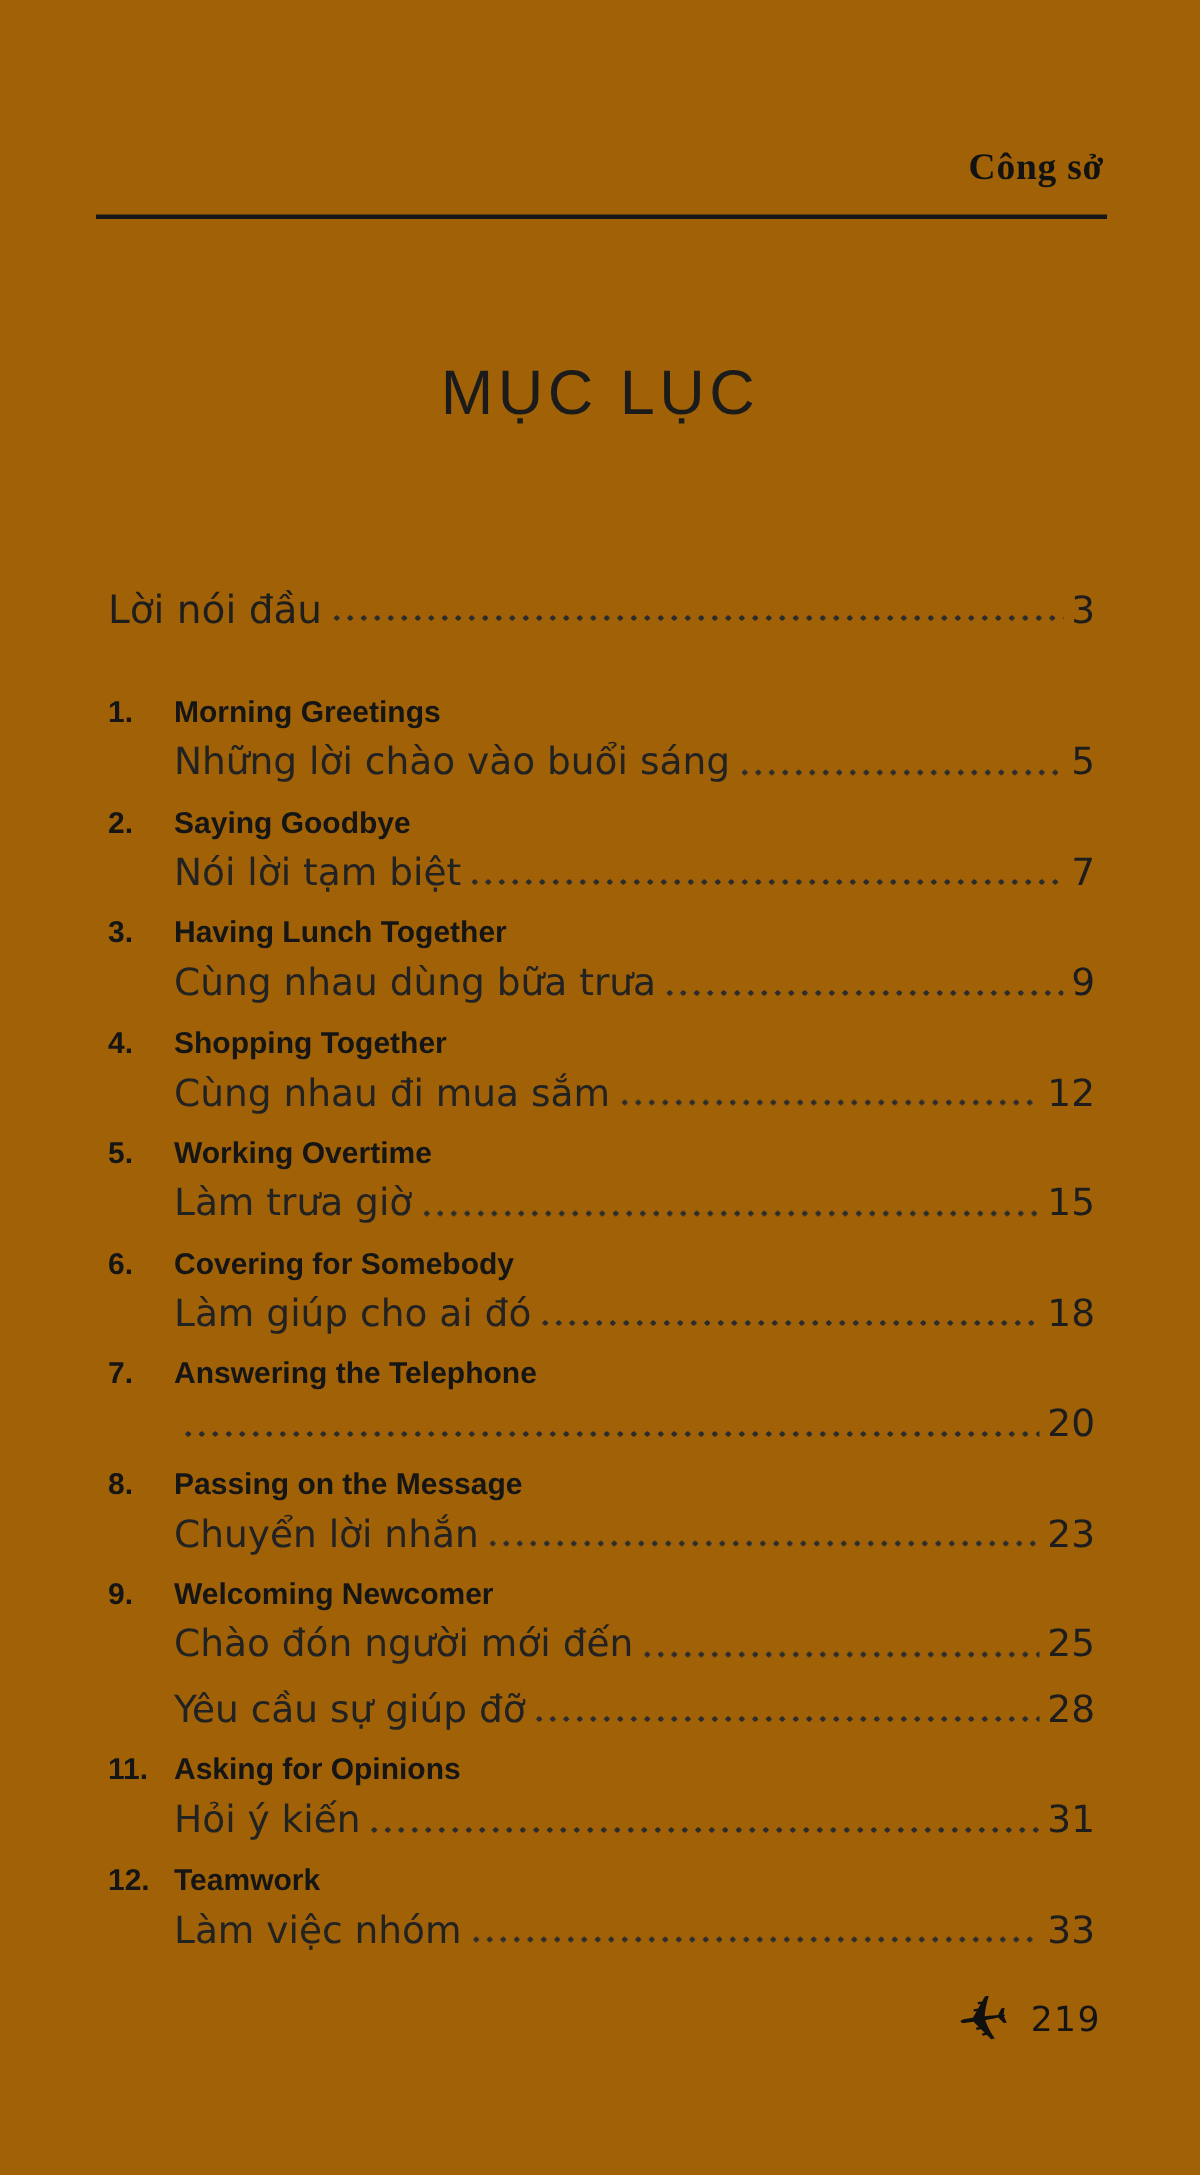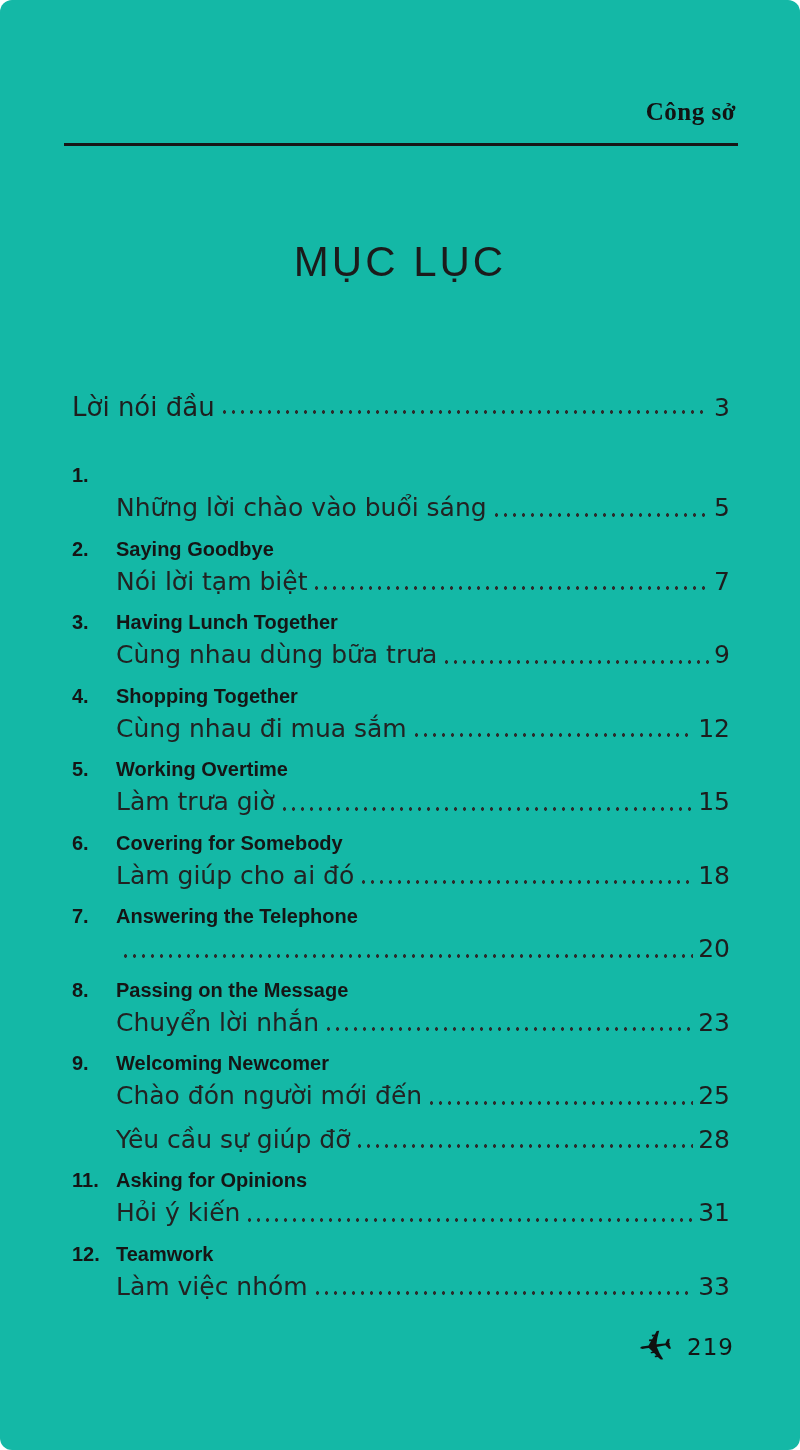--- a/index.html
+++ b/index.html
@@ -6,23 +6,22 @@
     margin: 0;
     padding: 0;
     background: #ffffff;
     font-family: "DejaVu Sans", sans-serif;
     color: #161616;
   }
   .page {
     position: relative;
     width: 800px;
     height: 1450px;
-    background: #14b8a6;
+    background: #a16207;
     overflow: hidden;
-    border-radius: 12px;
   }
   
   .running-header {
     position: absolute;
     top: 98px;
     left: 64px;
     right: 64px;
     text-align: right;
     font-family: "Liberation Serif", serif;
     font-weight: bold;
@@ -53,21 +52,21 @@
   }
   
   .content {
     position: absolute;
     top: 392px;
     left: 72px;
     right: 70px;
   }
   .intro-row {
     display: flex;
-    align-items: flex-end;
+    align-items: flex-start;
     font-size: 26px;
     color: #1e1e1e;
     margin-bottom: 40px;
   }
   .entry { margin-bottom: 11px; }
   .entry-title {
     display: flex;
     align-items: baseline;
     font-family: "Liberation Sans", sans-serif;
     font-weight: bold;
@@ -139,20 +138,21 @@
     <div class="intro-row">
       <span>Lời nói đầu</span>
       <span class="leader"></span>
       <span class="pagenum">3</span>
     </div>
 
     <div id="toc-list">
   <div class="entry">
     <div class="entry-title">
       <span class="entry-num">1.</span>
+      <span>Morning Greetings</span>
     </div>
     <div class="entry-sub">
       <span>Những lời chào vào buổi sáng</span>
       <span class="leader"></span>
       <span class="pagenum">5</span>
     </div>
   </div>
 
   <div class="entry">
     <div class="entry-title">

